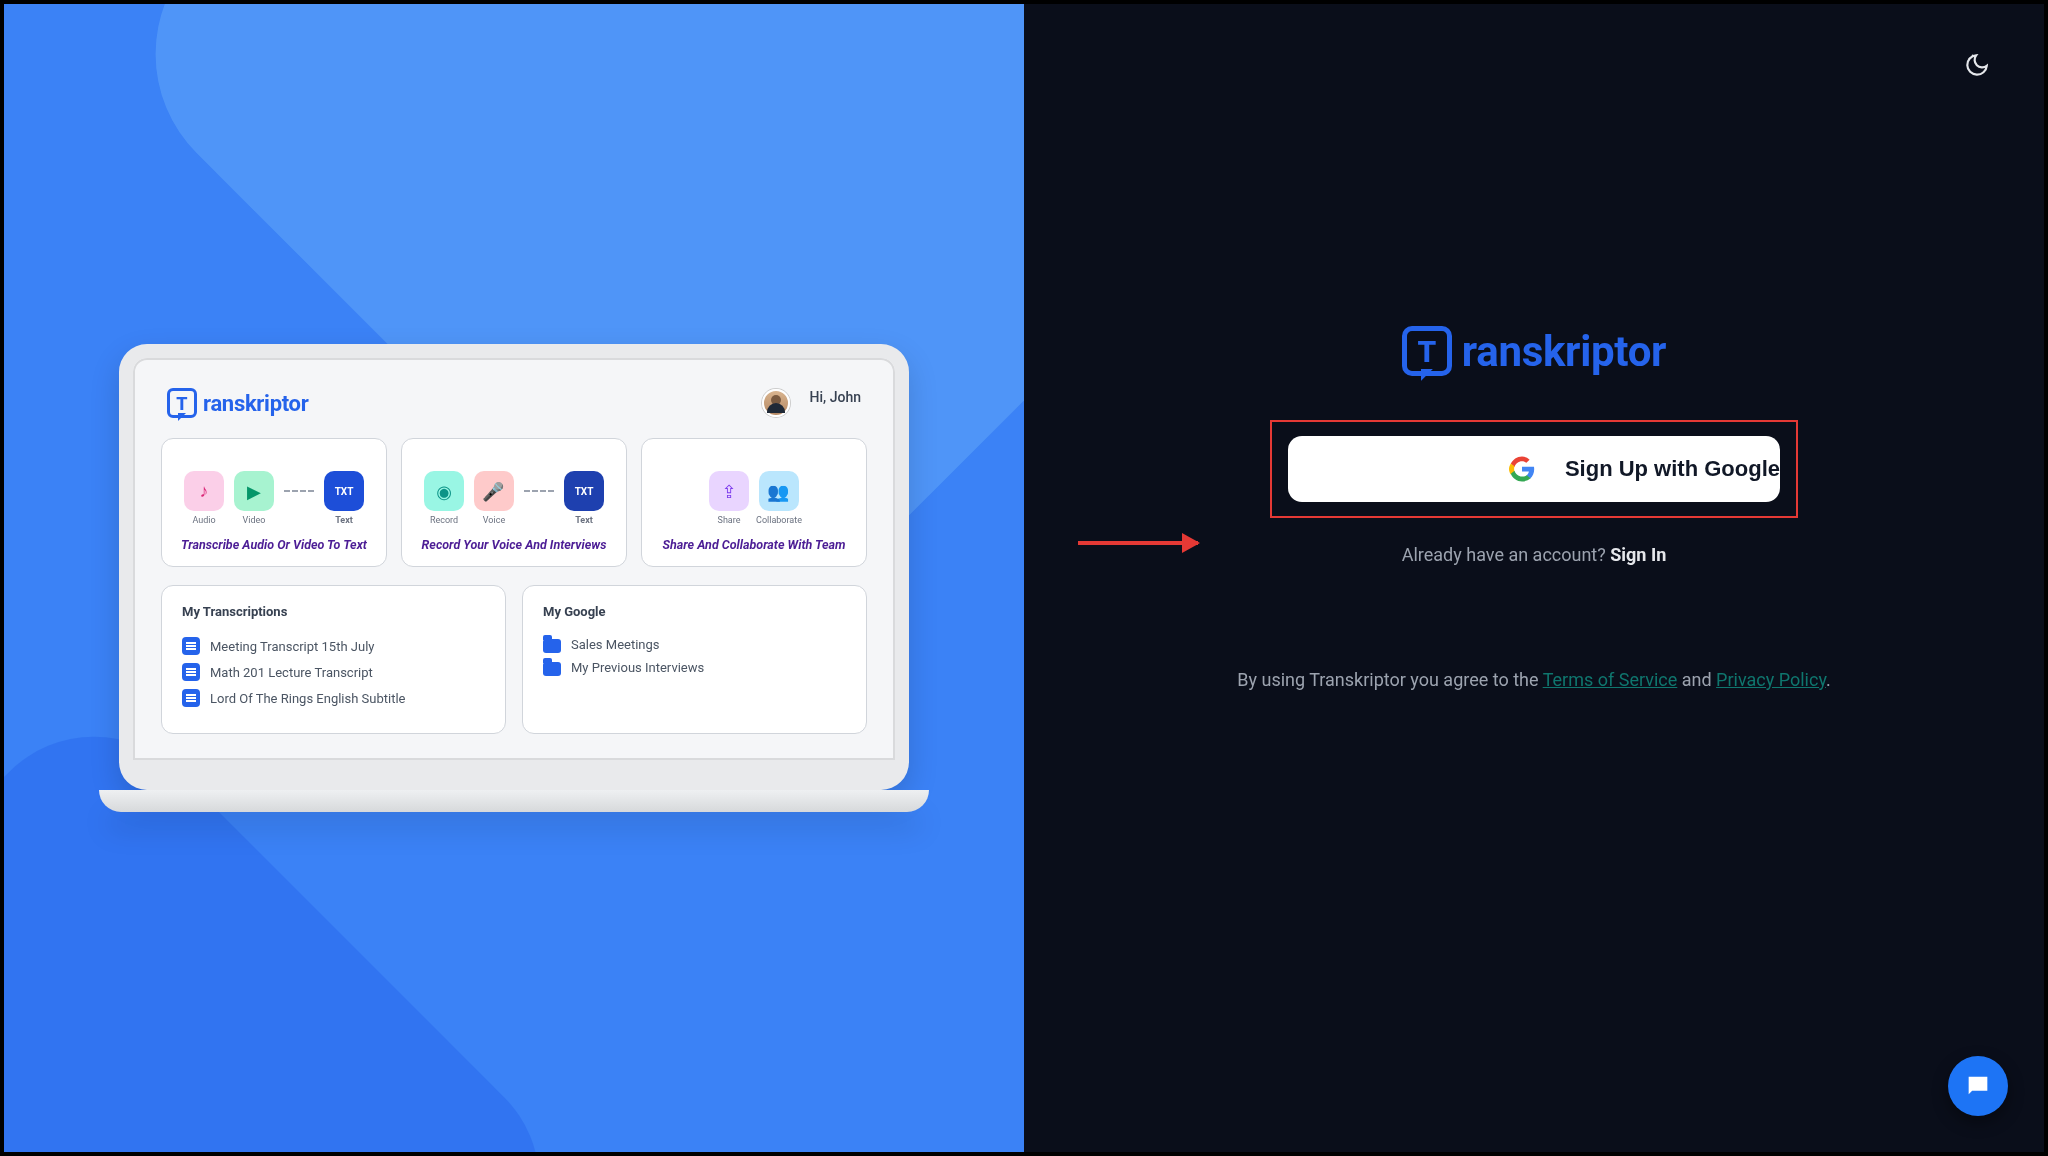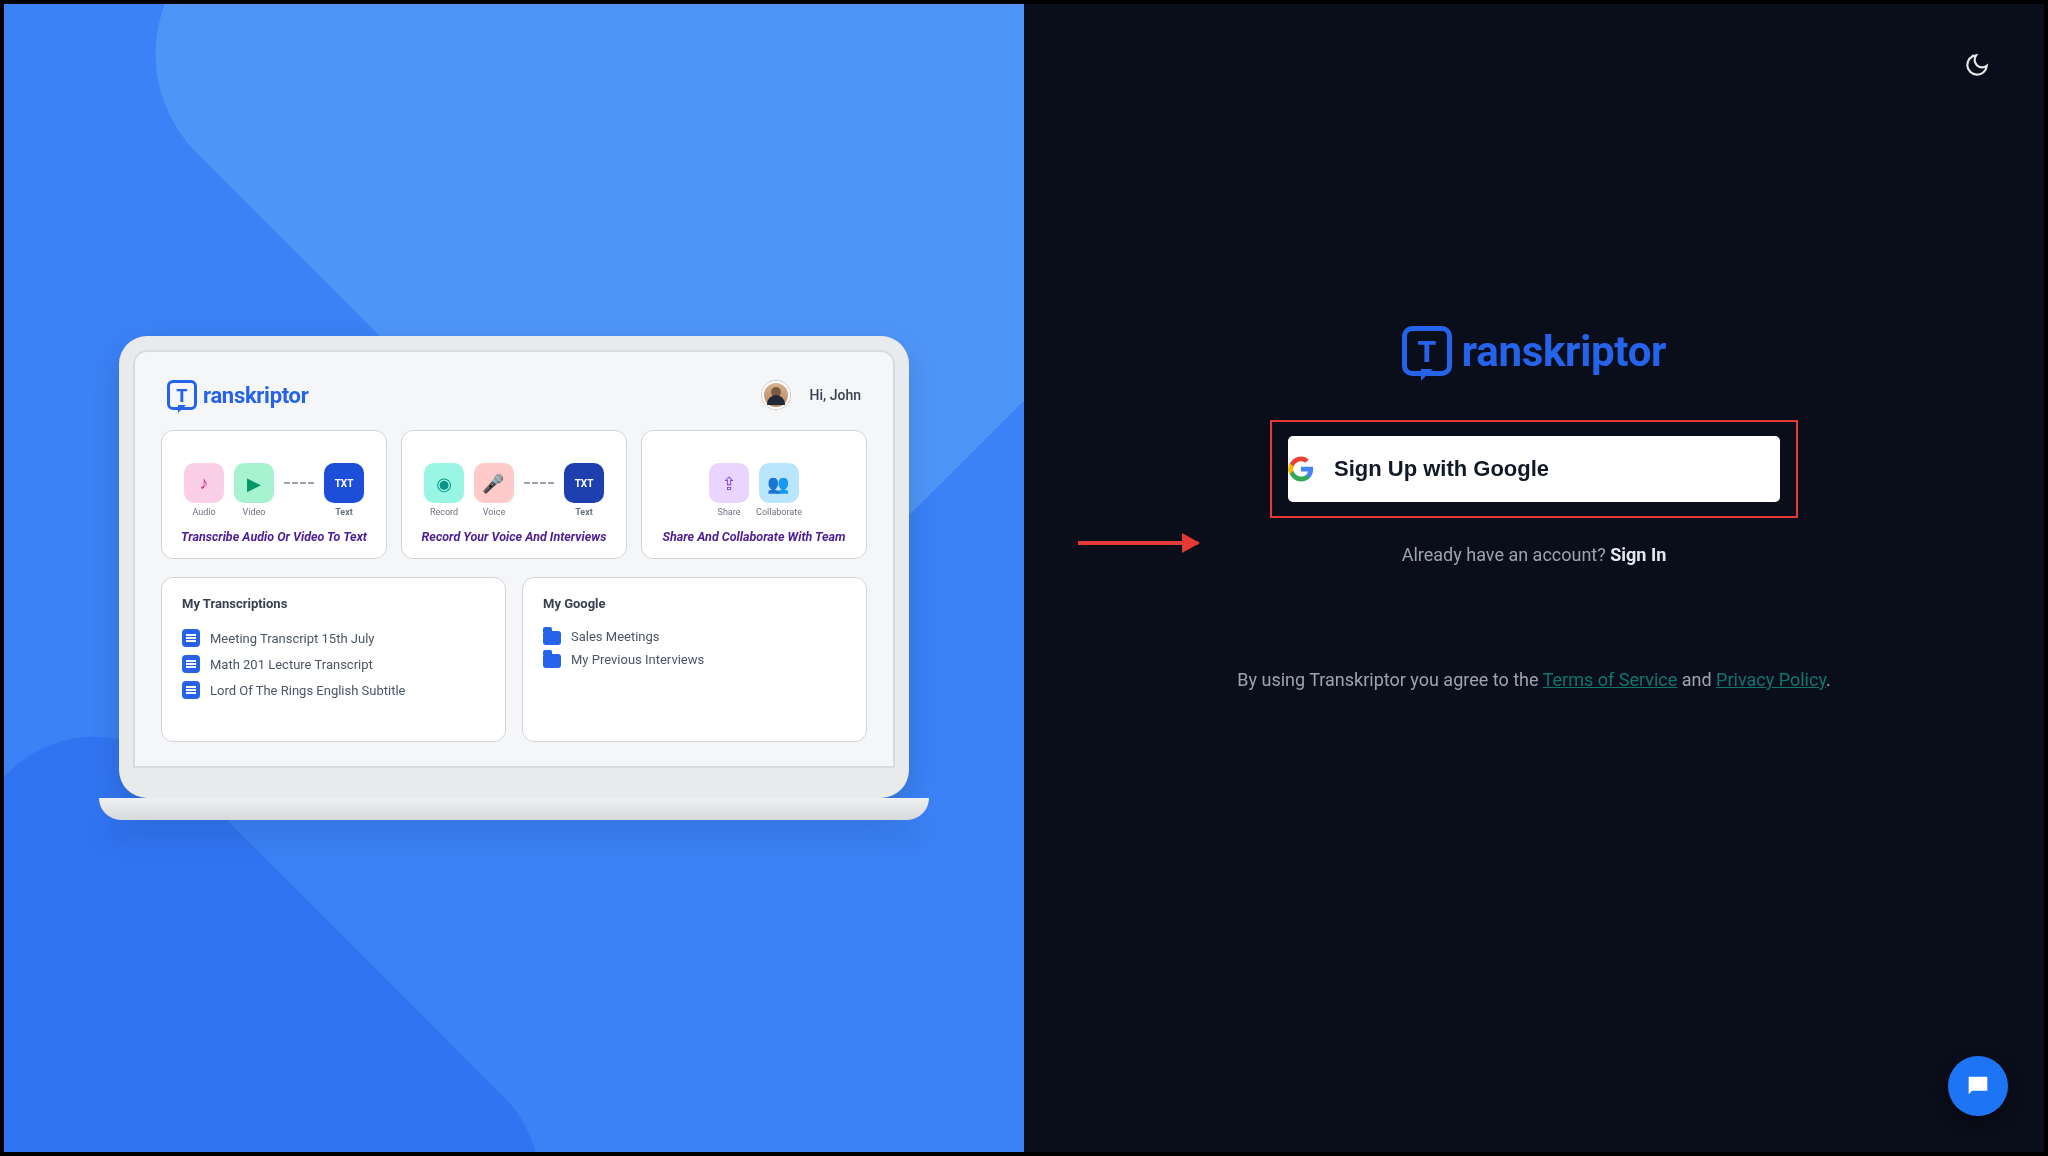--- a/index.html
+++ b/index.html
@@ -102,21 +102,21 @@
     width: 8px; height: 8px;
     background: var(--blue);
     clip-path: polygon(0 0, 100% 0, 0 100%);
   }
   .logo-word {
     color: var(--blue);
     font-weight: 700;
     font-size: 22px;
     letter-spacing: -.3px;
   }
-  .dash-user { display: flex; align-items: center; gap: 20px; }
+  .dash-user { display: flex; align-items: flex-start; gap: 20px; }
   .avatar {
     width: 28px; height: 28px; border-radius: 50%;
     background: linear-gradient(#d9b48f,#b58863);
     border: 2px solid #fff;
     box-shadow: 0 0 0 1px #ccc;
     position: relative;
   }
   .avatar::before {
     content:""; position:absolute; top:4px; left:50%; transform:translateX(-50%);
     width:10px; height:10px; border-radius:50%; background:#7a5a40;
@@ -176,21 +176,21 @@
   }
   .dash-lists {
     display: grid;
     grid-template-columns: 1fr 1fr;
     gap: 16px;
   }
   .list-card {
     background:#fff;
     border:1px solid var(--card-border);
     border-radius:12px;
-    padding:18px 20px 38px;
+    padding:18px 20px 22px;
   }
   .list-title { font-size:13px; font-weight:700; color:#374151; margin-bottom:14px;}
   .list-item {
     display:flex; align-items:center; gap:10px;
     font-size:13px; color:#4b5563; padding:4px 0;
   }
   .file-icon {
     width:18px; height:18px; border-radius:4px;
     background: var(--blue);
     display:inline-flex; align-items:center; justify-content:center;
@@ -233,22 +233,22 @@
   .big-logo .logo-mark::after { bottom:-10px; left:14px; width:12px; height:12px;}
   .big-logo .logo-word { font-size:42px; }
   .signup-box {
     width: 528px;
     border: 2px solid var(--red);
     padding: 14px 16px;
     display:flex; flex-direction:column; gap:22px;
   }
   .btn {
     height: 66px;
-    border-radius: 5px;
-    display:flex; align-items:center; justify-content:flex-start; gap:20px;
+    border-radius: 14px;
+    display:flex; align-items:center; justify-content:flex-end; gap:30px;
     font-size: 22px; font-weight:700;
     cursor:pointer;
     border: none;
     width: 100%;
   }
   .btn-google {
     background:#fff; color:#111827;
   }
   .btn-email {
     background: transparent;

